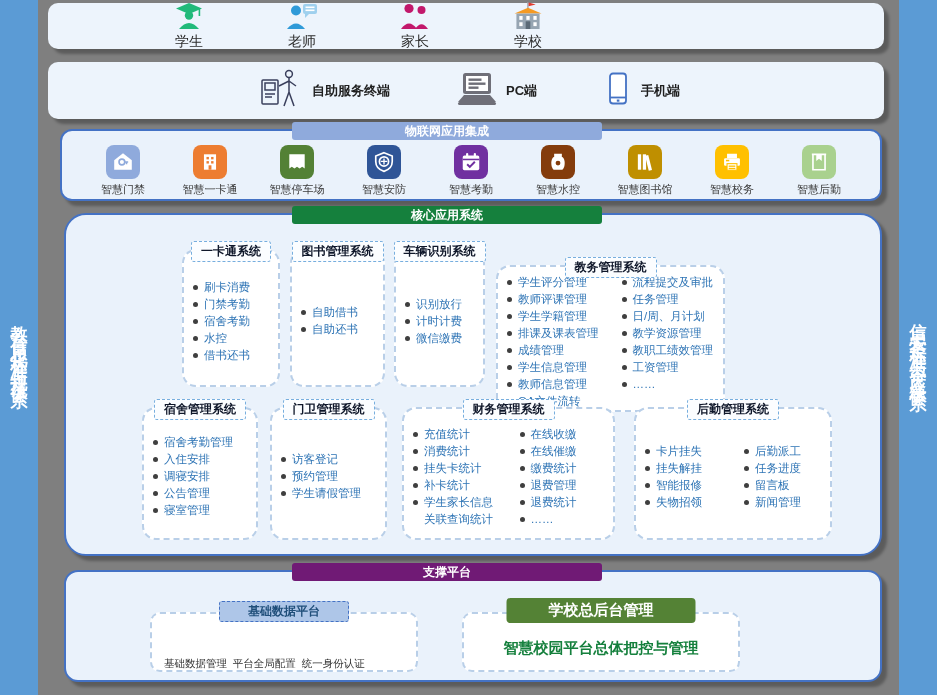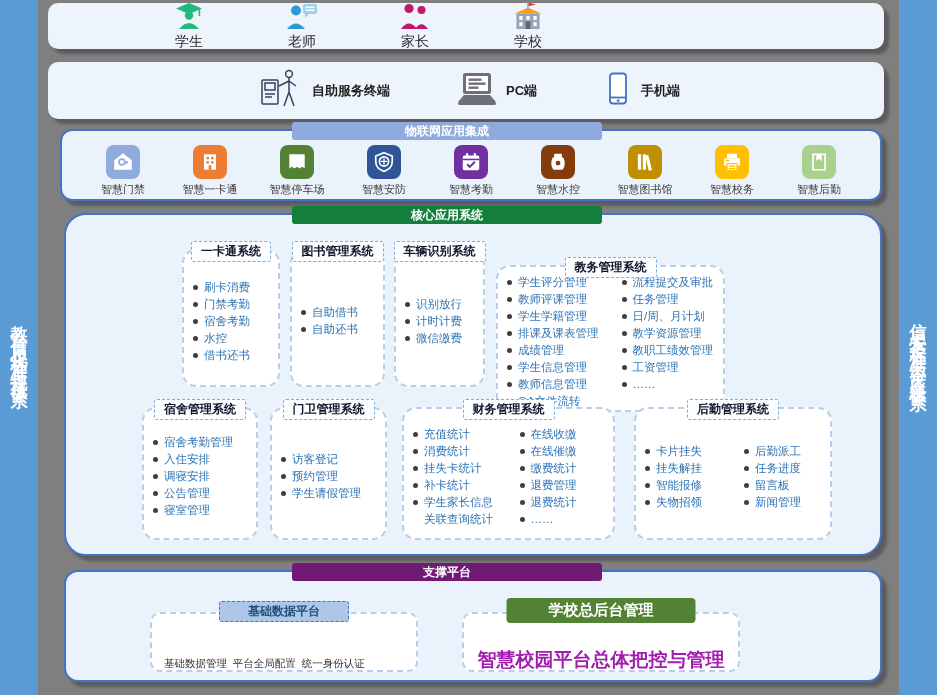--- a/index.html
+++ b/index.html
@@ -62,21 +62,21 @@
     border-radius:10px;box-sizing:border-box}
   .base-box{left:84px;top:40px;width:268px;height:60px}
   .base-pill{position:absolute;top:-13px;left:50%;transform:translateX(-50%);
     background:#aec6e8;border:1px dashed #4472c4;border-radius:3px;padding:1px 28px;
     font-size:12px;font-weight:bold;color:#1f4e79;white-space:nowrap}
   .base-lines{padding:12px 8px 0 12px;font-size:10.5px;color:#333;line-height:15px;white-space:pre-wrap}
   .admin-box{left:396px;top:40px;width:278px;height:60px;text-align:center}
   .admin-head{position:absolute;top:-16px;left:50%;transform:translateX(-50%);
     background:#548235;color:#fff;border-radius:4px;padding:3px 42px;
     font-size:15px;font-weight:bold;white-space:nowrap}
-  .admin-content{margin-top:33px;font-size:19px;font-weight:bold;color:#a21caf}
+  .admin-content{margin-top:25px;font-size:15px;font-weight:bold;color:#15803d}
 </style>
 </head>
 <body>
 
 <div class="pillar left">
   <span>教育信息化标准与规范体系</span>
 </div>
 <div class="pillar right">
   <span>信息安全标准与容灾应急体系</span>
 </div>

